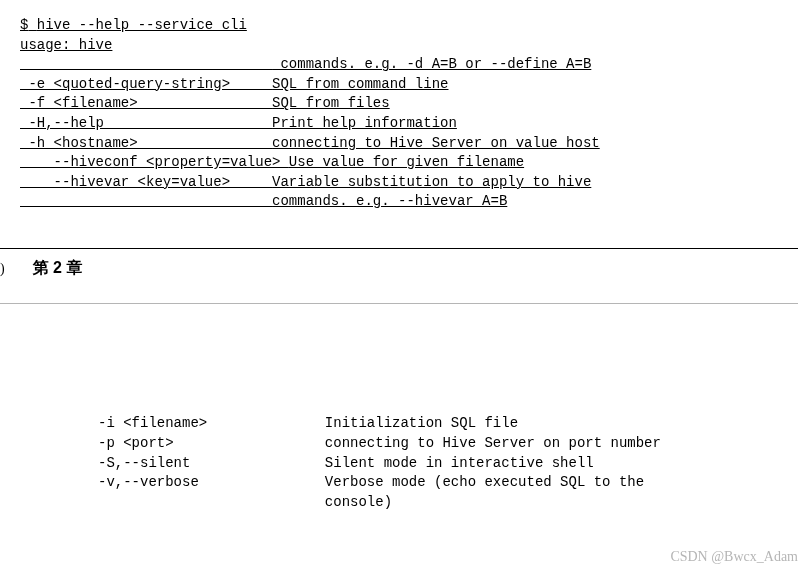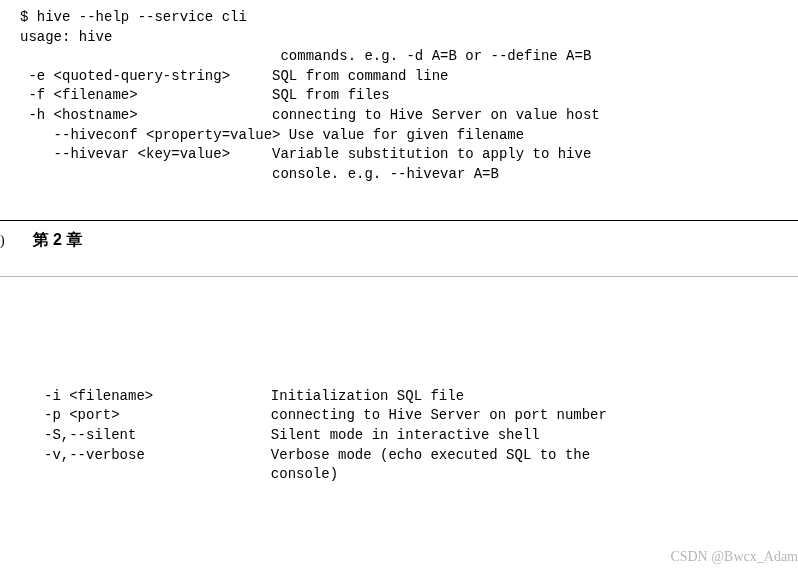--- a/index.html
+++ b/index.html
@@ -6,21 +6,22 @@
       margin: 0;
       padding: 0;
       font-family: "Courier New", Courier, monospace;
       font-size: 14px;
       line-height: 1.4;
       color: #000;
       background: #fff;
       width: 798px;
     }
     .section-top {
-      padding: 8px 20px 8px 20px;
+      padding: 16px 20px 8px 20px;
+      text-decoration: underline;
     }
     .chapter-divider {
       border-top: 1px solid #000;
       margin: 28px 0px 4px 0px;
     }
     .chapter-row {
       display: flex;
       align-items: baseline;
       padding: 4px 0 4px 0;
       font-family: Arial, "Microsoft YaHei", sans-serif;
@@ -34,21 +35,21 @@
     .chapter-title {
       font-weight: bold;
       font-size: 16px;
     }
     .gap {
       height: 110px;
       border-top: 1px solid #b5b5b5;
       margin-top: 20px;
     }
     .section-bottom {
-      padding: 0 20px 16px 44px;
+      padding: 0 20px 16px 98px;
     }
     .watermark {
       position: absolute;
       right: 0;
       bottom: 10px;
       color: rgba(150,150,150,0.7);
       font-family: Liberation Serif, serif;
       font-size: 14px;
     }
     .container {
@@ -65,24 +66,25 @@
 </head>
 <body>
 <div class="container">
 
 <div class="section-top">
   <pre><span>$</span> <span>hive --help --service cli</span></pre>
   <pre>usage: hive</pre>
   <pre><span>                              </span><span> commands. e.g. -d A=B or --define A=B</span></pre>
   <pre><span> -e &lt;quoted-query-string&gt;     </span><span>SQL from command line</span></pre>
   <pre><span> -f &lt;filename&gt;                </span><span>SQL from files</span></pre>
+  <pre><span> -H,--help                    </span><span>Print help information</span></pre>
   <pre><span> -h &lt;hostname&gt;                </span><span>connecting to Hive Server on value host</span></pre>
   <pre><span>    --hiveconf &lt;property=value&gt; </span><span>Use value for given filename</span></pre>
   <pre><span>    --hivevar &lt;key=value&gt;     </span><span>Variable substitution to apply to hive</span></pre>
-  <pre><span>                              </span><span>console. e.g. --hivevar A=B</span></pre>
+  <pre><span>                              </span><span>commands. e.g. --hivevar A=B</span></pre>
 </div>
 
 <div class="chapter-divider"></div>
 
 <div class="chapter-row">
   <span class="page-num">)</span>
   <span class="chapter-title">第 2 章</span>
 </div>
 
 <div class="gap"></div>

